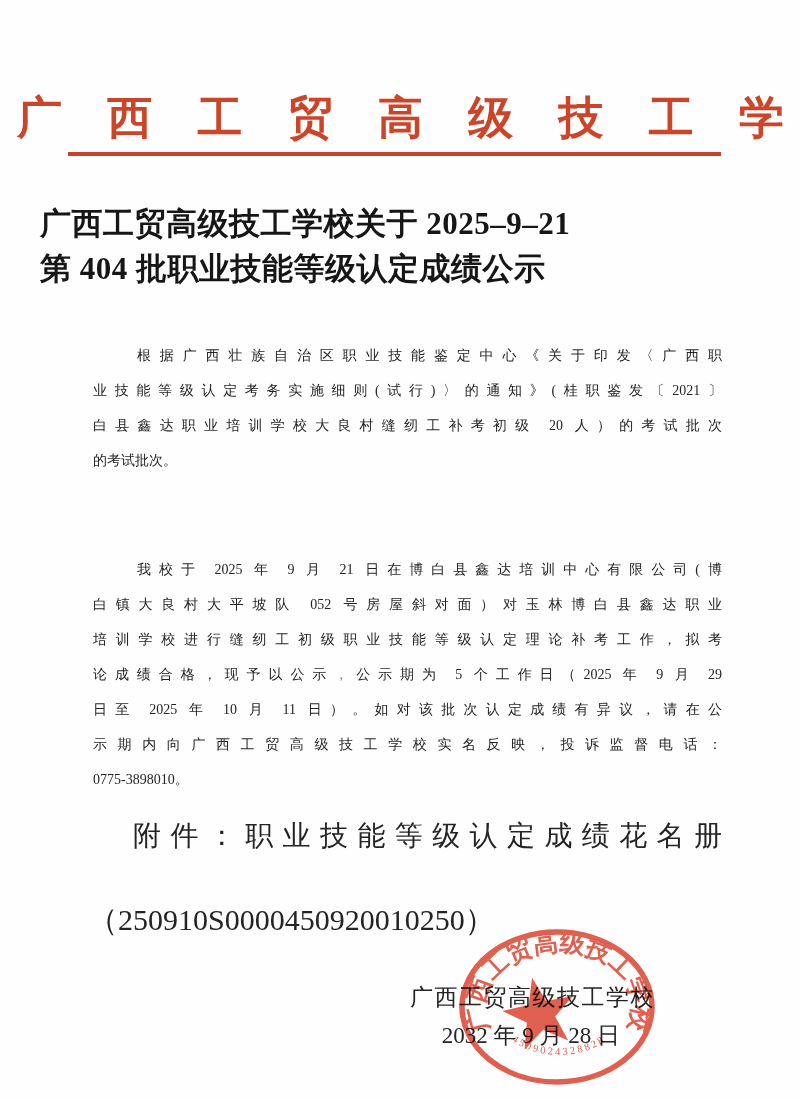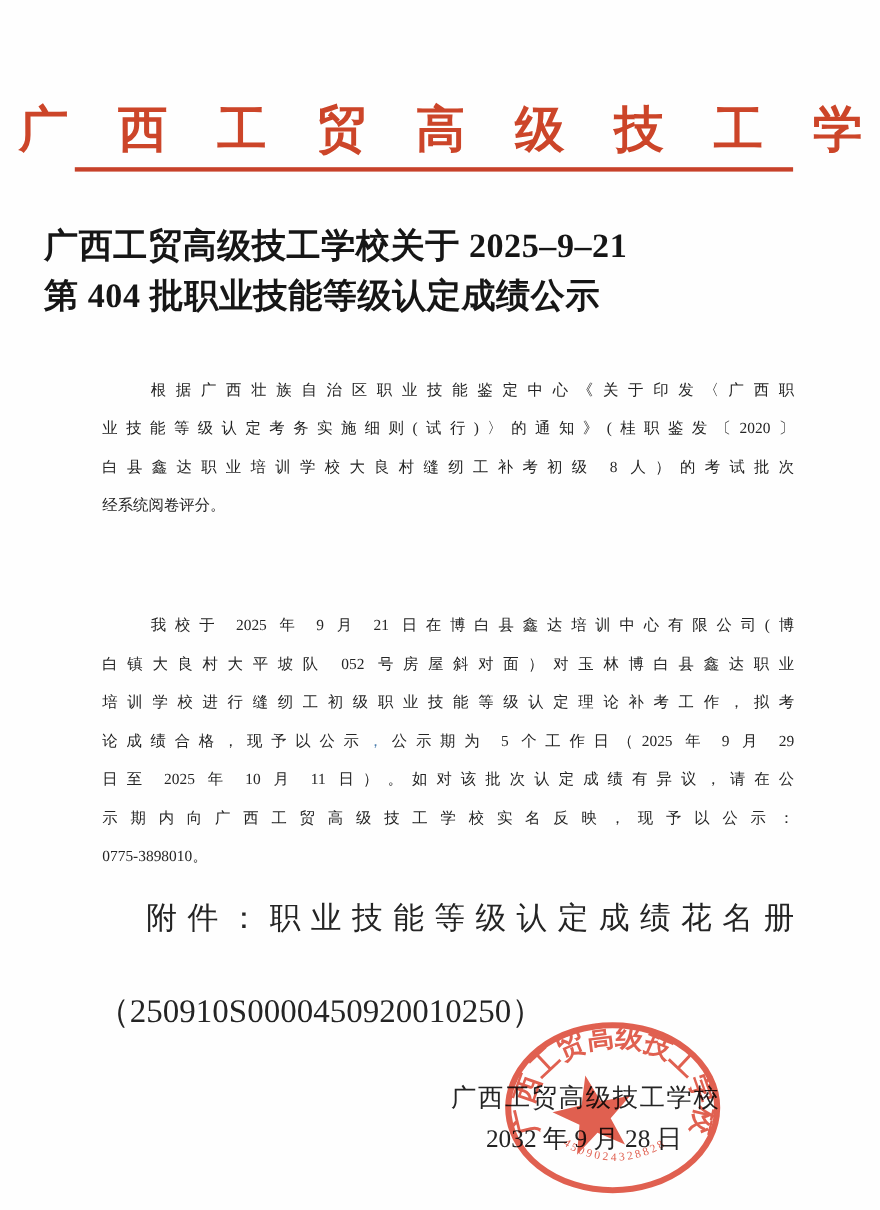--- a/index.html
+++ b/index.html
@@ -95,32 +95,32 @@
   <div class="letterhead-name" style="color: rgb(204, 69, 41);">广 西 工 贸 高 级 技 工 学 校</div>
   <div class="letterhead-rule"></div>
 
   <div class="doc-title">
     <div>广西工贸高级技工学校关于 2025–9–21</div>
     <div>第 404 批职业技能等级认定成绩公示</div>
   </div>
 
   <div class="body-block p1">
     <div class="bline indent">根据广西壮族自治区职业技能鉴定中心《关于印发〈广西职</div>
-    <div class="bline">业技能等级认定考务实施细则(试行)〉的通知》(桂职鉴发〔2020〕</div>
-    <div class="bline">白县鑫达职业培训学校大良村缝纫工补考初级 8 人）的考试批次</div>
-    <div class="bline lastline">经系统阅卷评分。</div>
+    <div class="bline">业技能等级认定考务实施细则(试行)〉的通知》(桂职鉴发〔2021〕</div>
+    <div class="bline">白县鑫达职业培训学校大良村缝纫工补考初级 20 人）的考试批次</div>
+    <div class="bline lastline">的考试批次。</div>
   </div>
 
   <div class="body-block p2">
     <div class="bline indent">我校于 2025 年 9 月 21 日在博白县鑫达培训中心有限公司(博</div>
     <div class="bline">白镇大良村大平坡队 052 号房屋斜对面）对玉林博白县鑫达职业</div>
     <div class="bline">培训学校进行缝纫工初级职业技能等级认定理论补考工作，拟考</div>
     <div class="bline"><span>论成绩合格，现予以公示</span><span class="blue-comma" id="blueComma" style="color: rgb(77, 127, 174);">，</span><span>公示期为 5 个工作日（2025 年 9 月 29</span></div>
     <div class="bline">日至 2025 年 10 月 11 日）。如对该批次认定成绩有异议，请在公</div>
-    <div class="bline">示期内向广西工贸高级技工学校实名反映，现予以公示：</div>
+    <div class="bline">示期内向广西工贸高级技工学校实名反映，投诉监督电话：</div>
     <div class="bline lastline">0775-3898010。</div>
   </div>
 
   <div class="attach-label">附件：职业技能等级认定成绩花名册</div>
   <div class="attach-code">（250910S0000450920010250）</div>
 
   <div class="sig-school">广西工贸高级技工学校</div>
   <div class="sig-date">2032 年 9 月 28 日</div>
 
   <svg class="seal" viewBox="0 0 200 164">

